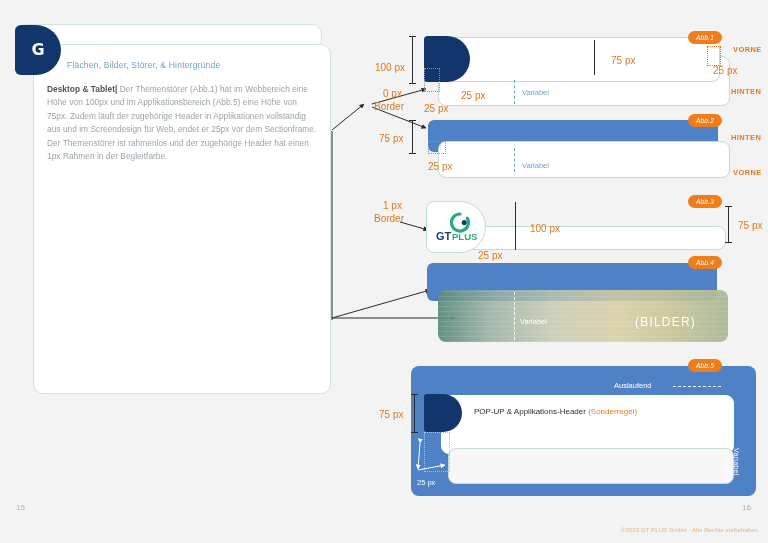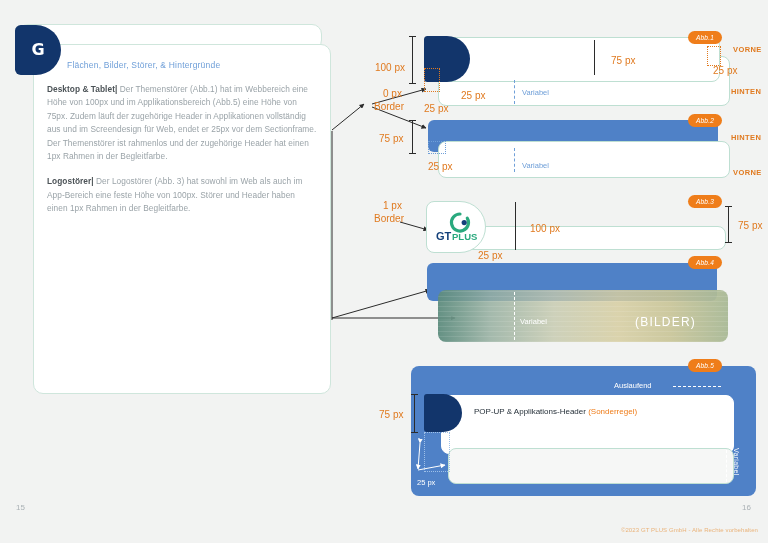--- a/index.html
+++ b/index.html
@@ -113,23 +113,20 @@
   </div>
 
   <div class="card-body">
     <div class="sec-title">Flächen, Bilder, Störer, &amp; Hintergründe</div>
 
     <p class="para">
       <b>Desktop &amp; Tablet</b><span class="bar">|</span> <span>Der Themenstörer (Abb.1) hat im Webbereich eine Höhe von 100px und im Applikationsbereich (Abb.5) eine Höhe von 75px. Zudem läuft der zugehörige Header in Applikationen vollständig aus und im Screendesign für Web, endet er 25px vor dem Sectionframe. Der Themenstörer ist rahmenlos und der zugehörige Header hat einen 1px Rahmen in der Begleitfarbe.</span>
     </p>
 
 
-    <p class="para">
-      <b>Logostörer</b><span class="bar">|</span> <span>Der Logostörer (Abb. 3) hat sowohl im Web als auch im App-Bereich eine feste Höhe von 100px. Störer und Header haben einen 1px Rahmen in der Begleitfarbe.</span>
-    </p>
 
   </div>
 
   <svg class="arrows" viewBox="0 0 768 543">
     <defs>
       <marker id="ah" markerWidth="7" markerHeight="7" refX="6" refY="3" orient="auto">
         <path d="M0,0 L7,3 L0,6 z" fill="#2b2b2b"></path>
       </marker>
       <marker id="ahs" markerWidth="5" markerHeight="5" refX="4.5" refY="2.5" orient="auto">
         <path d="M0,0 L5,2.5 L0,5 z" fill="#2b2b2b"></path>

